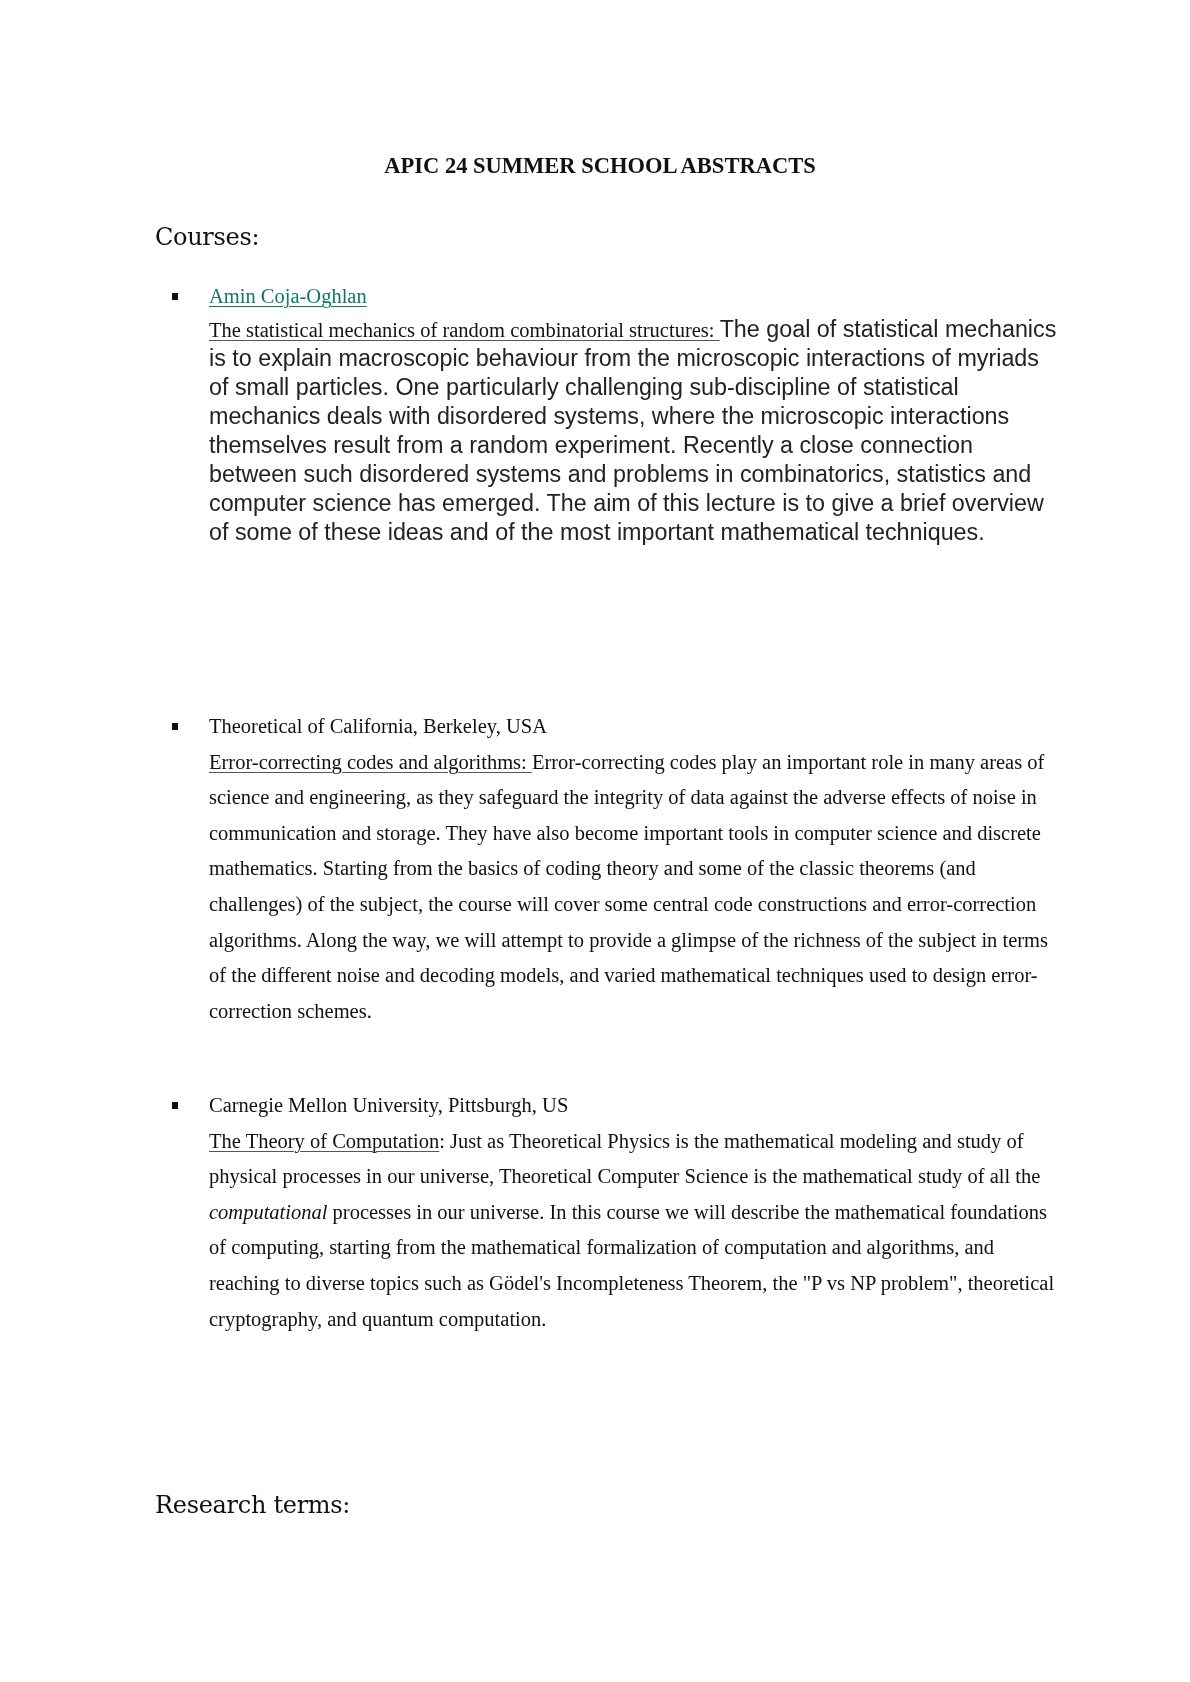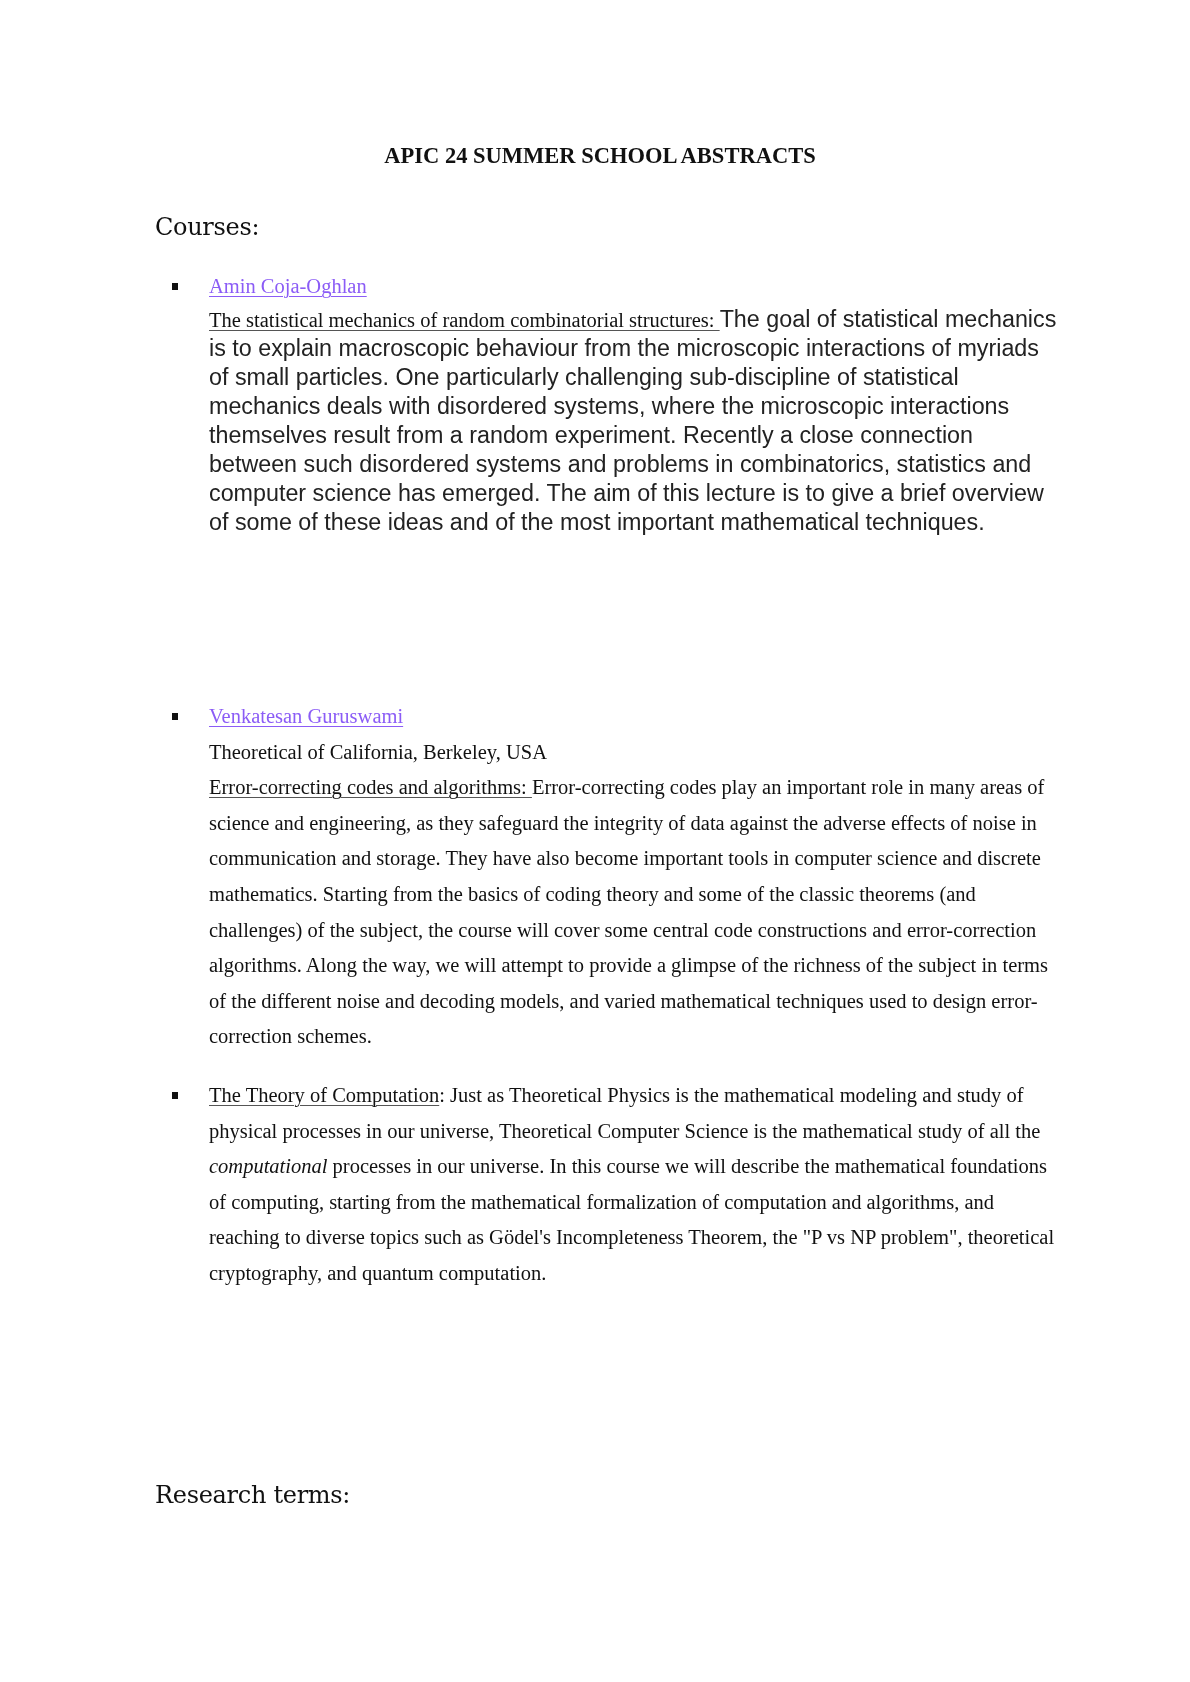--- a/index.html
+++ b/index.html
@@ -1,38 +1,38 @@
 <!DOCTYPE html>
 <html><head>
   <meta charset="utf-8">
   <style>
     html, body { margin: 0; padding: 0; background: #ffffff; }
     body { width: 1190px; height: 1682px; position: relative; overflow: hidden; color: #111; }
-    .page { position: absolute; left: 0; top: 2px; width: 1190px; height: 1546px; }
+    .page { position: absolute; left: 0; top: 12px; width: 1190px; height: 1546px; }
     .doc-title {
       position: absolute; left: 0; right: 0; top: 141px; text-align: center;
       font-family: "Liberation Serif", "DejaVu Serif", serif; font-weight: bold; font-size: 22.5px;
       margin: 0; padding-left: 10px;
     }
     .section-heading {
       position: absolute; left: 143px;
       font-family: "DejaVu Serif", "Liberation Serif", serif; font-weight: normal; font-size: 24px;
       margin: 12px; letter-spacing: -0.3px;
     }
     #courses-heading { top: 199px; }
     #research-heading { top: 1467px; }
     .course-list { position: absolute; left: 0; top: 0; width: 1190px; list-style: none; margin: 0; padding: 0; }
     .course {
       position: absolute; left: 209px; width: 850px;
       font-family: "Liberation Serif", "DejaVu Serif", serif; font-size: 20.5px; line-height: 35.6px;
     }
     .bullet {
       position: absolute; left: -37px; top: 14px; width: 6px; height: 7px; background: #111;
     }
-    .name-link { color: #8b5cf6; text-decoration: underline; text-decoration-thickness: 1px; text-underline-offset: 3px; display: block; }
+    .name-link { color: #0f766e; text-decoration: underline; text-decoration-thickness: 1px; text-underline-offset: 3px; display: block; }
     .affiliation { display: block; }
     .course-title { text-decoration: underline; text-decoration-color: #555; text-underline-offset: 3px; text-decoration-thickness: 1px; }
     .abstract-sans {
       font-family: "Liberation Sans", "DejaVu Sans", sans-serif; font-size: 23.3px; color: #222;
     }
     .abstract-serif { }
     .course-1 { top: 267px; }
     .course-2 { top: 697px; }
     .course-3 { top: 1076px; }
     .block { display: block; }
@@ -50,27 +50,27 @@
   <ul class="course-list">
 
     <li class="course course-1">
       <span class="bullet"></span>
       <a class="name-link" href="#">Amin Coja-Oghlan</a>
       <span class="block sans-block"><span class="course-title">The statistical mechanics of random combinatorial structures: </span><span class="abstract-sans">The goal of statistical mechanics is to explain macroscopic behaviour from the microscopic interactions of myriads of small particles. One particularly challenging sub-discipline of statistical mechanics deals with disordered systems, where the microscopic interactions themselves result from a random experiment. Recently a close connection between such disordered systems and problems in combinatorics, statistics and computer science has emerged. The aim of this lecture is to give a brief overview of some of these ideas and of the most important mathematical techniques.</span></span>
     </li>
 
     <li class="course course-2">
       <span class="bullet"></span>
-      <a class="name-link" href="#">Venkatesan Guruswami</a>
       <span class="affiliation">Theoretical of California, Berkeley, USA</span>
       <span class="block"><span class="course-title">Error-correcting codes and algorithms: </span><span class="abstract-serif">Error-correcting codes play an important role in many areas of science and engineering, as they safeguard the integrity of data against the adverse effects of noise in communication and storage. They have also become important tools in computer science and discrete mathematics. Starting from the basics of coding theory and some of the classic theorems (and challenges) of the subject, the course will cover some central code constructions and error-correction algorithms. Along the way, we will attempt to provide a glimpse of the richness of the subject in terms of the different noise and decoding models, and varied mathematical techniques used to design error-correction schemes.</span></span>
     </li>
 
     <li class="course course-3">
       <span class="bullet"></span>
+      <span class="affiliation">Carnegie Mellon University, Pittsburgh, US</span>
       <span class="block"><span class="course-title">The Theory of Computation</span><span>: Just as Theoretical Physics is the mathematical modeling and study of physical processes in our universe, Theoretical Computer Science is the mathematical study of all the </span><em>computational</em><span> processes in our universe.  In this course we will describe the mathematical foundations of computing, starting from the mathematical formalization of computation and algorithms, and reaching to diverse topics such as Gödel's Incompleteness Theorem, the "P vs NP problem", theoretical cryptography, and quantum computation.</span></span>
     </li>
 
   </ul>
 
   <h2 class="section-heading" id="research-heading">Research terms:</h2>
 
 </div>
 
 </body></html>

